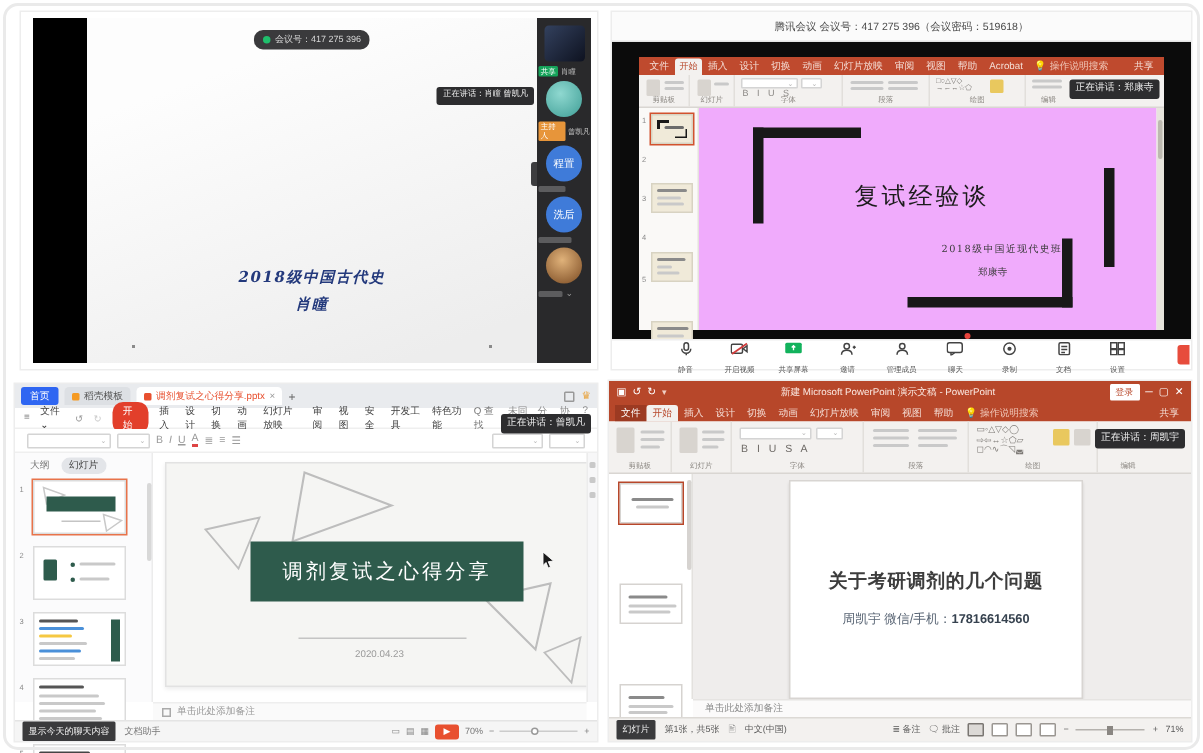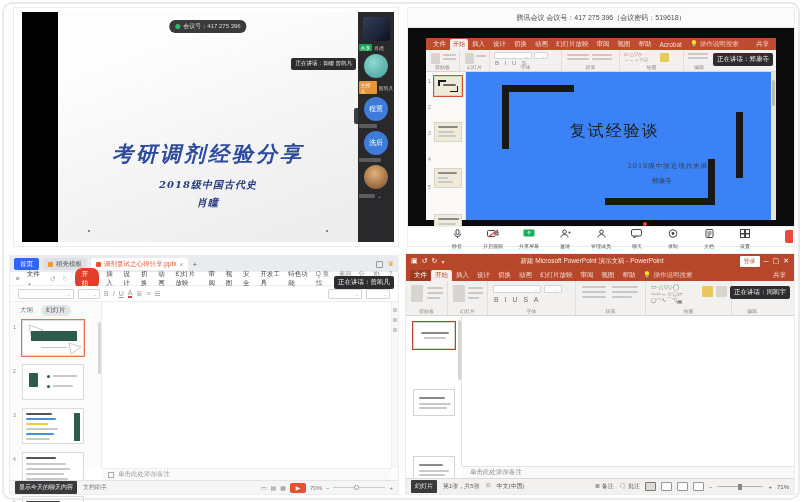--- a/index.html
+++ b/index.html
@@ -75,21 +75,20 @@
     <div class="ab" style="left:4px;top:0;width:16px;height:3px;background:#18a05c"></div>
     <div class="ab" style="right:4px;top:0;width:16px;height:3px;background:#18a05c"></div>
     <div class="ab" style="left:0;top:0;width:36px;height:230px;background:#000"></div>
 
     <div class="ab q1-slide" style="left:36px;top:0;width:300px;height:230px">
       <div class="q1-pill ab" style="left:50%;transform:translateX(-50%);top:8px">
         <span class="gdot"></span>
         <span>会议号：417 275 396</span>
       </div>
       <div class="tt" style="right:2px;top:46px;font-size:5.5px">正在讲话：肖瞳 曾凯凡</div>
-      <div class="ab q1-title serif" style="left:50%;transform:translateX(-50%);top:128px">考研调剂经验分享</div>
       <div class="ab q1-sub serif" style="left:50%;transform:translateX(-50%);top:166px">2018级中国古代史</div>
       <div class="ab q1-sub serif" style="left:50%;transform:translateX(-50%);top:184px">肖瞳</div>
       <div class="ab" style="left:30px;bottom:10px;width:2px;height:2px;background:#8a8a8a"></div>
       <div class="ab" style="right:30px;bottom:10px;width:2px;height:2px;background:#8a8a8a"></div>
     </div>
 
     <div class="ab ppanel" style="right:0;top:0;width:36px;height:230px">
       <div class="ab" style="left:-4px;top:96px;width:4px;height:16px;background:#3d3d3f;border-radius:2px 0 0 2px"></div>
       <div class="av" style="border-radius:3px;width:27px;height:24px;background:linear-gradient(135deg,#33415e,#0e1220)"></div>
       <div class="prow">
@@ -209,21 +208,21 @@
       <span class="tnum ab" style="left:2px;top:112px">5</span>
       <div class="mini ab" style="left:8px;top:110px;width:28px;height:20px">
         <div class="blk" style="left:3px;top:3px;width:8px;height:1.5px"></div>
         <div class="blk" style="left:3px;top:3px;width:1.5px;height:6px"></div>
         <div class="blk" style="right:3px;bottom:3px;width:8px;height:1.5px"></div>
         <div class="blk" style="right:3px;bottom:3px;width:1.5px;height:6px"></div>
         <div class="bar ab" style="left:9px;top:8px;width:11px;height:2px;background:#6b6b6b"></div>
       </div>
     </div>
 
-    <div class="ab" style="left:40px;top:34px;right:5px;bottom:0;background:#3b82f6">
+    <div class="ab" style="left:40px;top:34px;right:5px;bottom:0;background:#f0abfc">
       <div class="blk" style="left:36px;top:13px;width:72px;height:7px"></div>
       <div class="blk" style="left:36px;top:13px;width:7px;height:64px"></div>
       <div class="blk" style="right:28px;top:40px;width:7px;height:66px"></div>
       <div class="blk" style="right:56px;bottom:15px;width:110px;height:7px"></div>
       <div class="blk" style="right:56px;bottom:15px;width:7px;height:46px"></div>
       <div class="ab serif" style="left:34%;top:33%;font-size:16px;color:#1c1c1c;letter-spacing:2px">复试经验谈</div>
       <div class="ab serif" style="left:53%;top:61%;font-size:6.5px;color:#3a3a3a;letter-spacing:1px">2018级中国近现代史班</div>
       <div class="ab serif" style="left:61%;top:71%;font-size:6.5px;color:#3a3a3a">郑康寺</div>
     </div>
     <div class="ab" style="right:0;top:34px;bottom:0;width:5px;background:#e7e4dd">
@@ -408,20 +407,34 @@
       <div class="bar ab" style="left:3px;top:30px;width:28px;height:2px"></div>
     </div>
     <span class="tnum ab" style="left:3px;top:198px">5</span>
     <div class="thumb" style="position:absolute;left:12px;top:194px;height:16px">
       <div class="bar ab" style="left:3px;top:4px;width:34px;height:3px;background:#444"></div>
 
     </div>
     <div class="ab" style="right:0;top:20px;width:3px;height:52px;background:#d8d8d8;border-radius:2px"></div>
   </div>
 
+  <div class="ab q3-slide" style="left:100px;top:52px;width:286px;height:150px">
+    <svg width="286" height="150" style="position:absolute;left:0;top:0">
+      <polygon points="92,6 150,28 84,52" fill="none" stroke="#bdbdbd" stroke-width="1.4"></polygon>
+      <polygon points="26,44 62,36 48,70" fill="none" stroke="#bdbdbd" stroke-width="1.2"></polygon>
+      <polygon points="212,90 256,80 246,124" fill="none" stroke="#bdbdbd" stroke-width="1.4"></polygon>
+      <polygon points="252,126 276,116 270,146" fill="none" stroke="#bdbdbd" stroke-width="1.2"></polygon>
+    </svg>
+    <div class="q3-green ab" style="left:56px;top:52px;width:182px;height:40px">调剂复试之心得分享</div>
+    <div class="sline ab" style="left:88px;top:116px;width:112px"></div>
+    <div class="ab" style="left:50%;transform:translateX(-50%);top:124px;font-size:6.5px;color:#999">2020.04.23</div>
+    <svg class="ab" width="10" height="12" style="left:250px;top:58px">
+        <path d="M1,1 L8,7 L4.5,7.5 L6,11 L4.5,11.6 L3,8 L1,10 Z" fill="#1a1a1a" stroke="#fff" stroke-width="0.6"></path>
+      </svg>
+  </div>
   <div class="ab" style="right:0;top:46px;bottom:26px;width:7px;background:#f7f7f8;border-left:1px solid #ececec">
     <div class="bar" style="width:4px;height:4px;margin:6px auto"></div>
     <div class="bar" style="width:4px;height:4px;margin:6px auto"></div>
     <div class="bar" style="width:4px;height:4px;margin:6px auto"></div>
   </div>
 
   <div class="ab" style="left:92px;right:7px;bottom:14px;height:12px;background:#fafafa;border-top:1px solid #eee;display:flex;align-items:center;gap:4px;padding:0 6px">
     <span style="width:6px;height:6px;border:1px solid #aaa;display:inline-block"></span>
     <span style="font-size:6.5px;color:#999">单击此处添加备注</span>
   </div>
@@ -529,20 +542,28 @@
     </div>
     <div class="tmini ab" style="left:7px;top:86px;width:42px;height:27px">
       <div class="bar ab" style="left:5px;top:7px;width:24px;height:2px;background:#8a8a8a"></div>
       <div class="bar ab" style="left:5px;top:13px;width:30px;height:1.5px"></div>
       <div class="bar ab" style="left:5px;top:17px;width:26px;height:1.5px"></div>
     </div>
 
     <div class="ab" style="right:0;top:4px;width:3px;height:60px;background:#d6d3d0;border-radius:2px"></div>
   </div>
 
+  <div class="ab" style="left:56px;top:62px;right:0;bottom:28px;background:#efedec">
+    <div class="ab" style="left:64px;top:4px;width:196px;height:146px;background:#fff;border:1px solid #d8d5d2;box-shadow:0 1px 2px rgba(0,0,0,.12)">
+      <div class="ab serif" style="left:50%;transform:translateX(-50%);top:58px;font-size:12.5px;font-weight:bold;color:#3d3d3d;white-space:nowrap;letter-spacing:0.5px">关于考研调剂的几个问题</div>
+      <div class="ab" style="left:50%;transform:translateX(-50%);top:86px;font-size:8.5px;color:#5a6675;white-space:nowrap">
+        <span>周凯宇 微信/手机：</span><b style="color:#36424f">17816614560</b>
+      </div>
+    </div>
+  </div>
 
   <div class="ab" style="left:56px;right:0;bottom:16px;height:12px;background:#fbfafa;border-top:1px solid #e6e4e2;display:flex;align-items:center;padding:0 8px">
     <span style="font-size:6.5px;color:#8a8a8a">单击此处添加备注</span>
   </div>
   <div class="q4-status ab" style="left:0;right:0;bottom:0;height:16px">
     <span class="blkchip">幻灯片</span>
     <span>第1张，共5张</span>
     <span style="color:#8a8a8a">🖹</span>
     <span>中文(中国)</span>
     <span style="margin-left:auto;display:flex;align-items:center;gap:5px">

